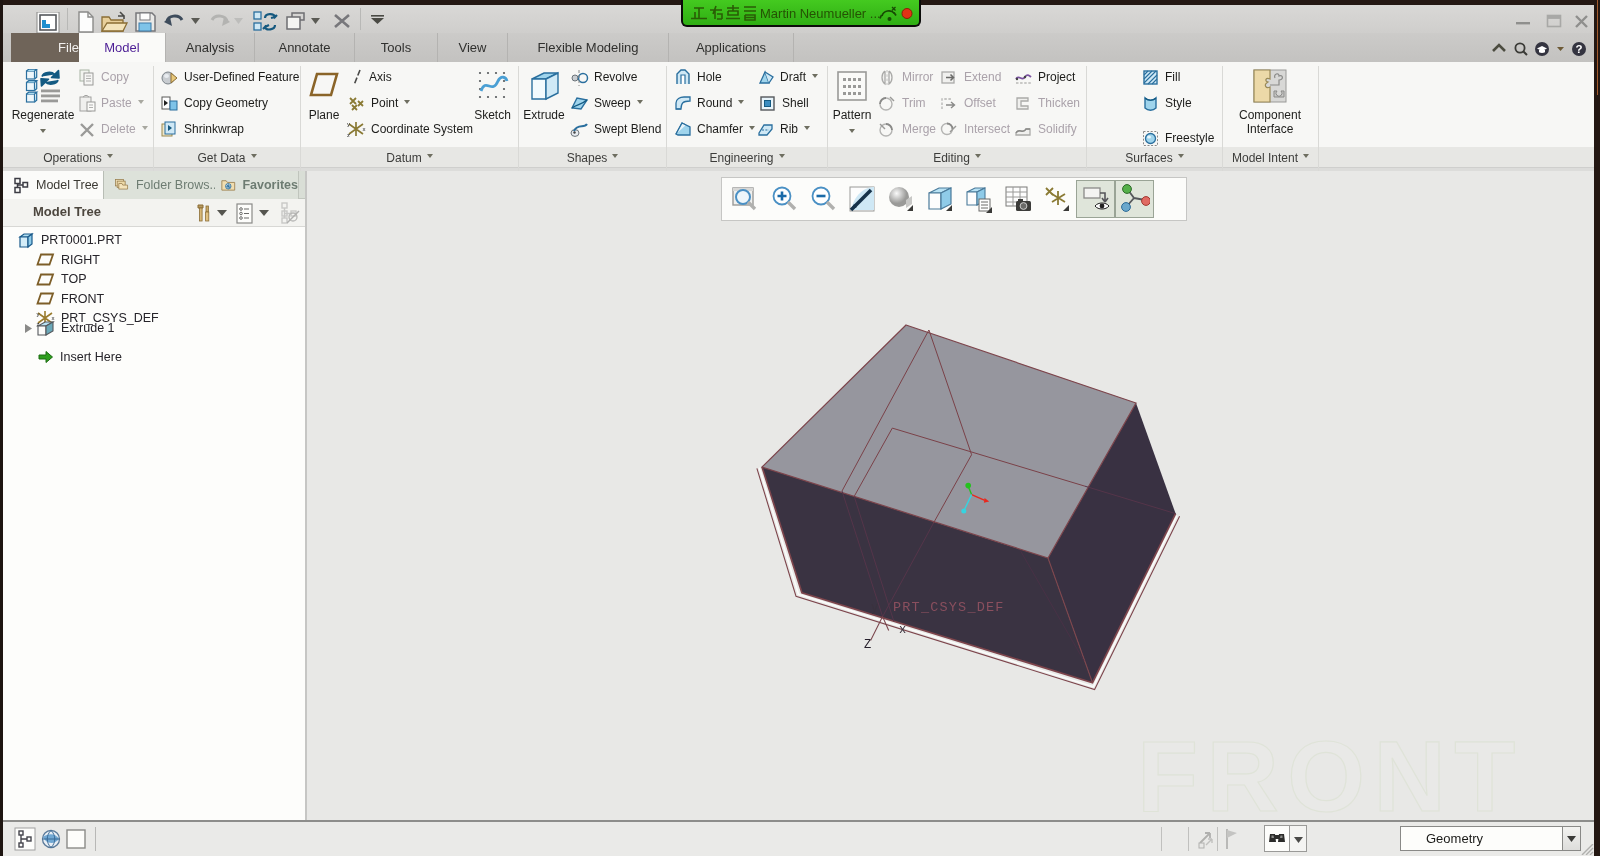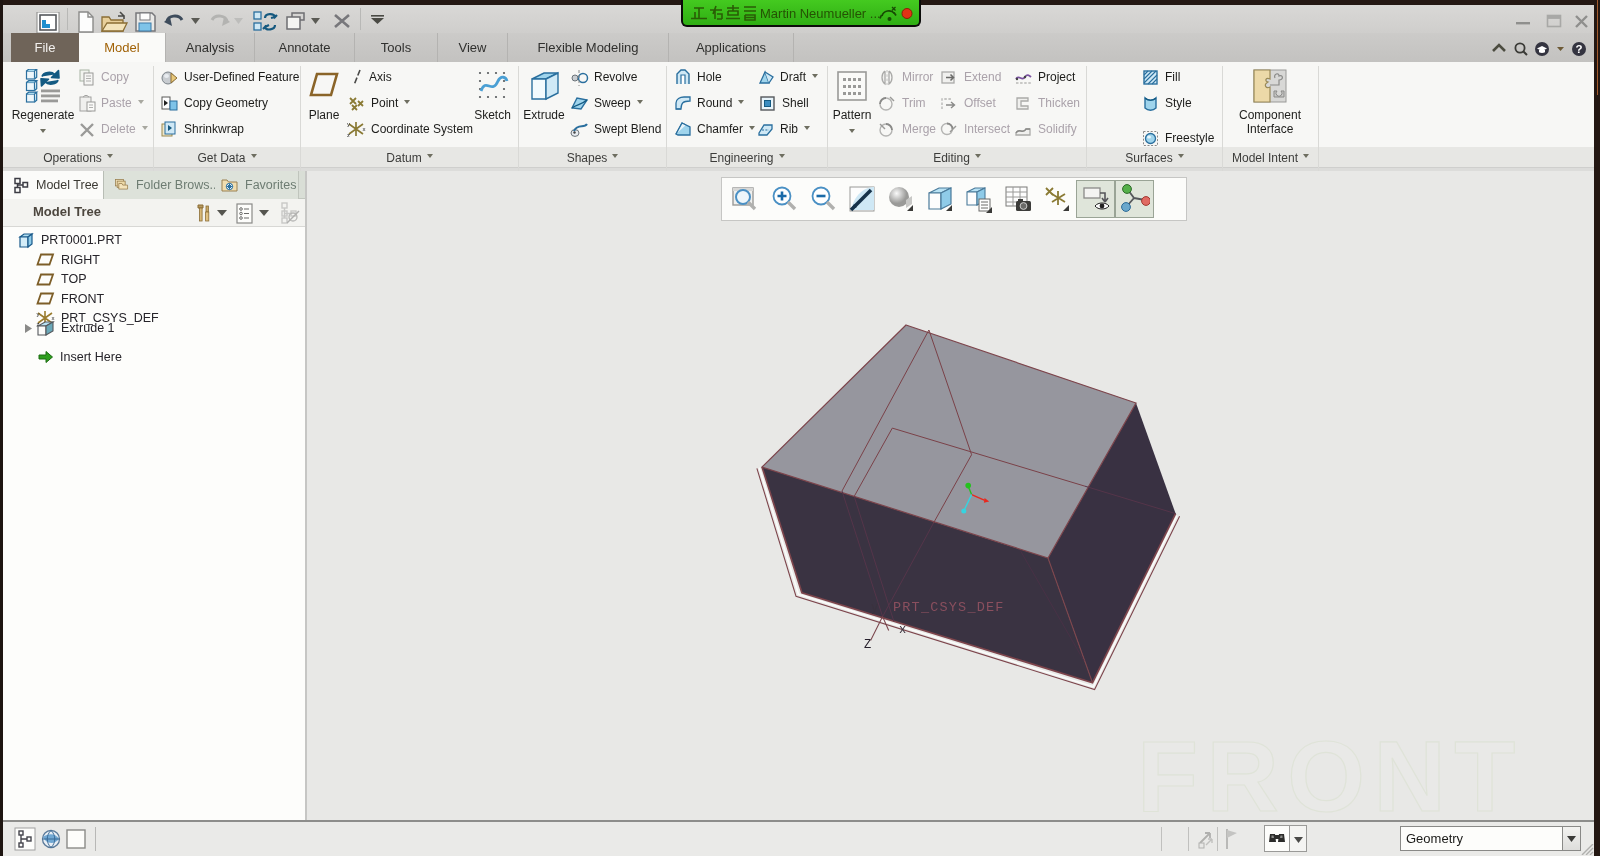--- a/index.html
+++ b/index.html
@@ -10,21 +10,21 @@
 #deskTop { left:0; top:0; width:1600px; height:5px; background:#241813; }
 #deskL { left:0; top:0; width:3px; height:856px; background:#1e1511; }
 #deskR { left:1594px; top:0; width:6px; height:856px; background:#231712; }
 #deskRline { left:1597px; top:0; width:1px; height:95px; background:#a35a2c; }
 
 #titlebar { left:3px; top:5px; width:1591px; height:28px; background:linear-gradient(#d9d8d6,#cfcecc); }
 
 #tabbar { left:3px; top:33px; width:1591px; height:29px; background:linear-gradient(#cccbc9,#c3c2c0); }
 .tab { position:absolute; top:0; height:29px; line-height:29px; text-align:center; font-size:13px; color:#30302e; border-right:1px solid #b4b3b1; }
 #tabFile { background:#6f6459; color:#f2f0ee; border-right:none; }
-#tabModel { background:#fafaf8; color:#a16207; font-size:13px; }
+#tabModel { background:#fafaf8; color:#4c1d95; font-size:13px; }
 
 #ribbon { left:3px; top:62px; width:1591px; height:106px; background:#f7f7f5; }
 #ribbonStrip { left:3px; top:147px; width:1591px; height:20px; background:#e7e7e4; }
 #ribbonLine { left:3px; top:167px; width:1591px; height:1px; background:#cfcfcd; }
 #ribbonGap { left:3px; top:168px; width:1591px; height:3px; background:#dcdcda; }
 .vsep { position:absolute; top:4px; width:1px; height:161px; background:#d9d9d6; }
 .glabel { position:absolute; top:86px; height:20px; line-height:20px; font-size:12px; color:#3c3c3a; text-align:center; }
 .glabel i { display:inline-block; width:0; height:0; border:3.5px solid transparent; border-top:4.5px solid #6e6e60; margin-left:5px; vertical-align:1px; font-style:normal; }
 .sb { position:absolute; height:20px; display:flex; align-items:center; font-size:12px; color:#1d1d1b; white-space:nowrap; }
 .sb svg { margin-right:5px; flex:none; }
@@ -51,21 +51,21 @@
 #gfx { left:307px; top:171px; width:1287px; height:649px; background:#e8e8e6; }
 #wmark { position:absolute; left:830px; top:548px; font-size:100px; font-weight:bold; letter-spacing:8.5px; color:#e9e9e7; -webkit-text-stroke:1.2px #dfe3d8; }
 #gtoolbar { position:absolute; left:414px; top:6px; width:466px; height:44px; background:#fcfcfa; border:1px solid #c6c6c4; display:flex; align-items:center; padding-left:3px; }
 .gbtn { width:39px; height:38px; display:flex; align-items:center; justify-content:center; position:relative; }
 .gbtn.on { background:#dfe5da; border:1px solid #9aa496; }
 
 #sline { left:3px; top:820px; width:1591px; height:2px; background:#8d8d8b; }
 #sbar { left:3px; top:822px; width:1591px; height:34px; background:#eaeae8; }
 .sbicon { position:absolute; top:5px; }
 #sbmsg { position:absolute; left:100px; top:0; height:34px; line-height:34px; font-size:12.5px; color:#1c1c1a; }
-#combo { position:absolute; left:1397px; top:4px; width:165px; height:25px; background:#fdfdfb; border:1px solid #898987; font-size:13px; color:#1a1a18; line-height:23px; padding-left:5px; }
+#combo { position:absolute; left:1397px; top:4px; width:165px; height:25px; background:#fdfdfb; border:1px solid #898987; font-size:13px; color:#1a1a18; line-height:23px; padding-left:25px; }
 #comboBtn { position:absolute; left:1559px; top:4px; width:19px; height:25px; background:linear-gradient(#f2f2f0,#dddddb); border:1px solid #898987; }
 </style>
 </head>
 <body>
 <div class="abs" id="deskTop"></div>
 <div class="abs" id="titlebar">
 
   <svg class="abs" style="left:33px;top:7px" width="24" height="22" viewBox="0 0 24 22">
     <rect x="1" y="0" width="22" height="21" fill="#fdfdfd" stroke="#8a8a88"></rect>
     <rect x="4" y="3" width="16" height="15" fill="#fff" stroke="#55585c" stroke-width="1.6"></rect>
@@ -150,21 +150,21 @@
   <g stroke="#174a04" stroke-width="1.7" fill="none">
     <path d="M199 14 a7 6.5 0 0 1 12.5 -2.5"></path>
     <path d="M198.5 13 l-1.5 3.5 M211 10.5 l2 3"></path>
     <circle cx="206.5" cy="17" r="2" fill="#174a04" stroke="none"></circle>
     <path d="M209 5 l3.5 3.5 M212.5 5 l-3.5 3.5" stroke-width="1.3"></path>
   </g>
   <circle cx="224" cy="11.5" r="5" fill="#e23315" stroke="#8c1e08" stroke-width="1"></circle>
 </svg>
 
 <div class="abs" id="tabbar">
-  <div class="tab" id="tabFile" style="left:8px;width:68px;">File</div>
+  <div class="tab" id="tabFile" style="left:8px;width:68px;text-align:right;">File</div>
   <div class="tab" id="tabModel" style="left:76px;width:87px;">Model</div>
   <div class="tab" style="left:163px;width:89px;">Analysis</div>
   <div class="tab" style="left:252px;width:100px;">Annotate</div>
   <div class="tab" style="left:352px;width:83px;">Tools</div>
   <div class="tab" style="left:435px;width:70px;">View</div>
   <div class="tab" style="left:505px;width:161px;">Flexible Modeling</div>
   <div class="tab" style="left:666px;width:125px;">Applications</div>
   <svg class="abs" style="left:1488px;top:9px" width="100" height="14" viewBox="0 0 100 14">
     <path d="M2 9 L8 3 L14 9" fill="none" stroke="#4c4c40" stroke-width="2.6"></path>
     <circle cx="29" cy="6" r="4.6" fill="none" stroke="#3a3a36" stroke-width="1.8"></circle>
@@ -453,21 +453,21 @@
         </g>
       </svg>
     Model Tree</div>
   <div class="ptab" style="left:101px;width:117px;justify-content:flex-end;">
     <svg width="20" height="17" viewBox="0 0 20 17">
         <rect x="2" y="1" width="10" height="8" fill="#f3e3bb" stroke="#9a8050"></rect>
         <rect x="4" y="3" width="10" height="8" fill="#ecd9a8" stroke="#9a8050"></rect>
         <path d="M6 6 L6 13 L17 13 L17 8 L11 8 L10 6 Z" fill="#f3e3bb" stroke="#9a8050"></path>
       </svg>
     Folder Brows...</div>
-  <div class="ptab" style="left:212px;width:84px;padding-left:6px;">
+  <div class="ptab" style="left:212px;width:84px;padding-left:6px;font-weight:bold;">
     <svg width="18" height="16" viewBox="0 0 18 16">
         <path d="M1 3 L6 3 L7.5 5 L16 5 L16 14 L1 14 Z" fill="#f0ddb0" stroke="#9a8050"></path>
         <circle cx="8.5" cy="9.5" r="3.2" fill="#fff" stroke="#2a6f9e"></circle>
         <path d="M8.5 6.5 L8.5 12.5 M5.5 9.5 L11.5 9.5 M6.4 7.4 L10.6 11.6 M10.6 7.4 L6.4 11.6" stroke="#2a6f9e" stroke-width="1"></path>
       </svg>
     Favorites</div>
 </div>
 <div class="abs" id="lpHead">
   <div class="abs" style="left:30px;top:5px;font-size:13px;font-weight:bold;color:#4c463e;">Model Tree</div>
   <svg class="abs" style="left:187px;top:4px" width="22" height="21" viewBox="0 0 22 21">

